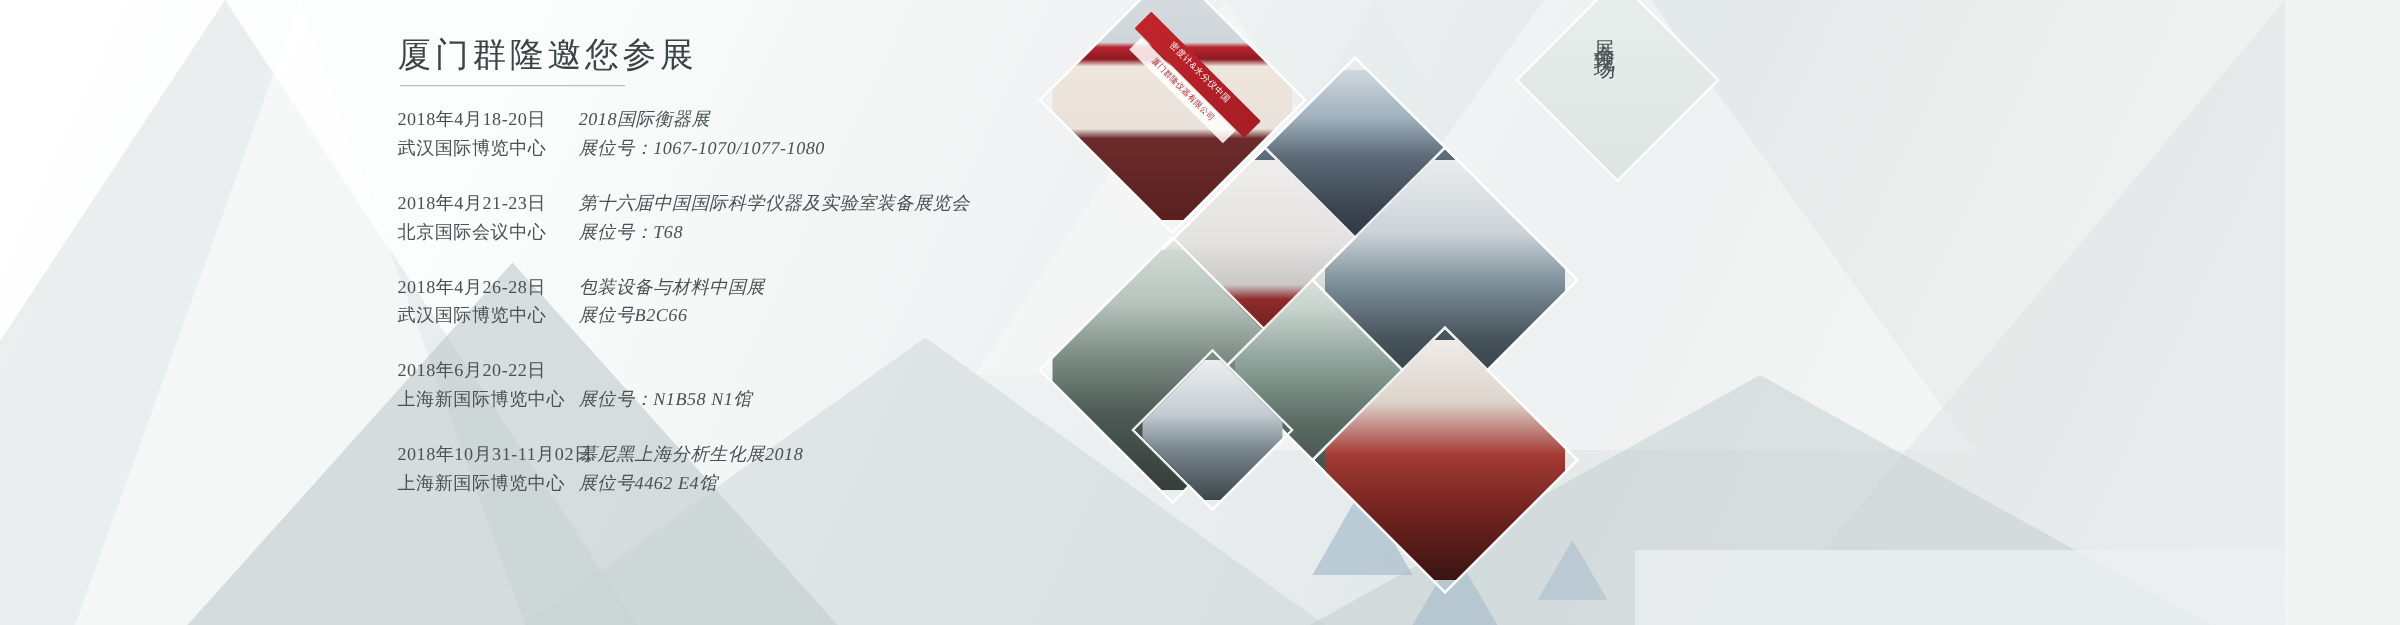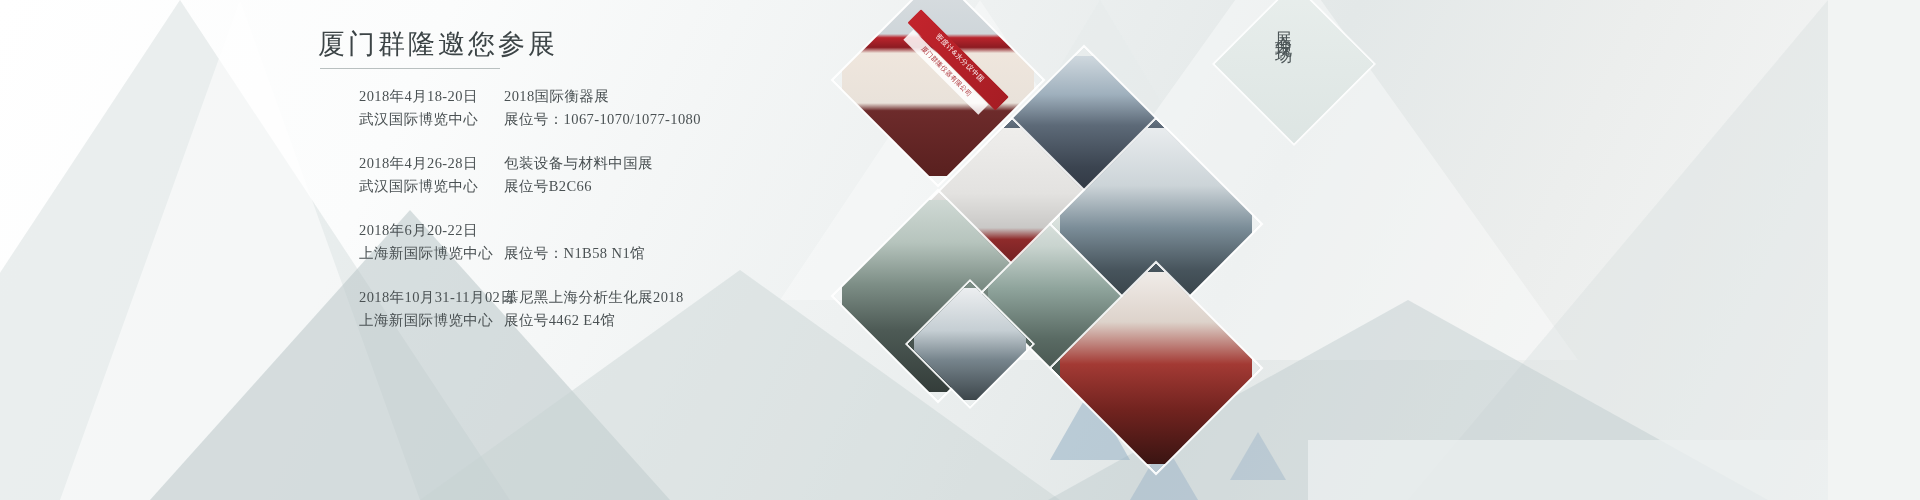--- a/index.html
+++ b/index.html
@@ -30,27 +30,27 @@
   .p13{left:980px;top:0;width:0;height:0;border-left:120px solid transparent;border-right:120px solid transparent;border-bottom:200px solid rgba(229,235,235,.55);}
 
   
   #content{position:absolute;left:318px;top:14px;width:760px;}
   #headline{
     font-size:27px;color:#3c4446;letter-spacing:3px;
     font-family:"Liberation Serif","DejaVu Serif",serif;
     margin:12px 0 6px 0;font-weight:400;
   }
   #headline-rule{width:180px;height:1px;background:#b9c0c0;margin:6px 0 16px 2px;}
-  .entry{margin-bottom:20px;margin-left:41px;}
+  .entry{margin-bottom:20px;}
   .entry .row{
     display:flex;font-size:14.5px;color:#4a5153;line-height:1.62;
     letter-spacing:.4px;white-space:nowrap;
   }
   .entry .c1{width:135px;flex:0 0 135px;}
-  .entry .c2{flex:0 0 auto;padding-left:10px;}
+  .entry .c2{flex:0 0 auto;padding-left:10px;font-style:italic;}
   #entry-last .l1{font-size:14.5px;color:#4a5153;letter-spacing:.3px;}
   #entry-last .l2{font-size:16px;color:#4a5153;letter-spacing:1.5px;margin-top:2px;}
   #entry-last .l2 .booth{margin-left:46px;}
 
   
   #collage{position:absolute;left:830px;top:0;width:390px;height:420px;}
   .dia{
     position:absolute;width:148px;height:148px;
     transform:rotate(45deg);overflow:hidden;
     box-shadow:0 0 0 2px rgba(255,255,255,.9);
@@ -141,20 +141,30 @@
       <div class="row">
         <span class="c1">2018年4月18-20日</span>
         <span class="c2">2018国际衡器展</span>
       </div>
       <div class="row">
         <span class="c1">武汉国际博览中心</span>
         <span class="c2">展位号：1067-1070/1077-1080</span>
       </div>
     </div>
 
+    <div class="entry">
+      <div class="row">
+        <span class="c1">2018年4月21-23日</span>
+        <span class="c2">第十六届中国国际科学仪器及实验室装备展览会</span>
+      </div>
+      <div class="row">
+        <span class="c1">北京国际会议中心</span>
+        <span class="c2">展位号：T68</span>
+      </div>
+    </div>
 
     <div class="entry">
       <div class="row">
         <span class="c1">2018年4月26-28日</span>
         <span class="c2">包装设备与材料中国展</span>
       </div>
       <div class="row">
         <span class="c1">武汉国际博览中心</span>
         <span class="c2">展位号B2C66</span>
       </div>

